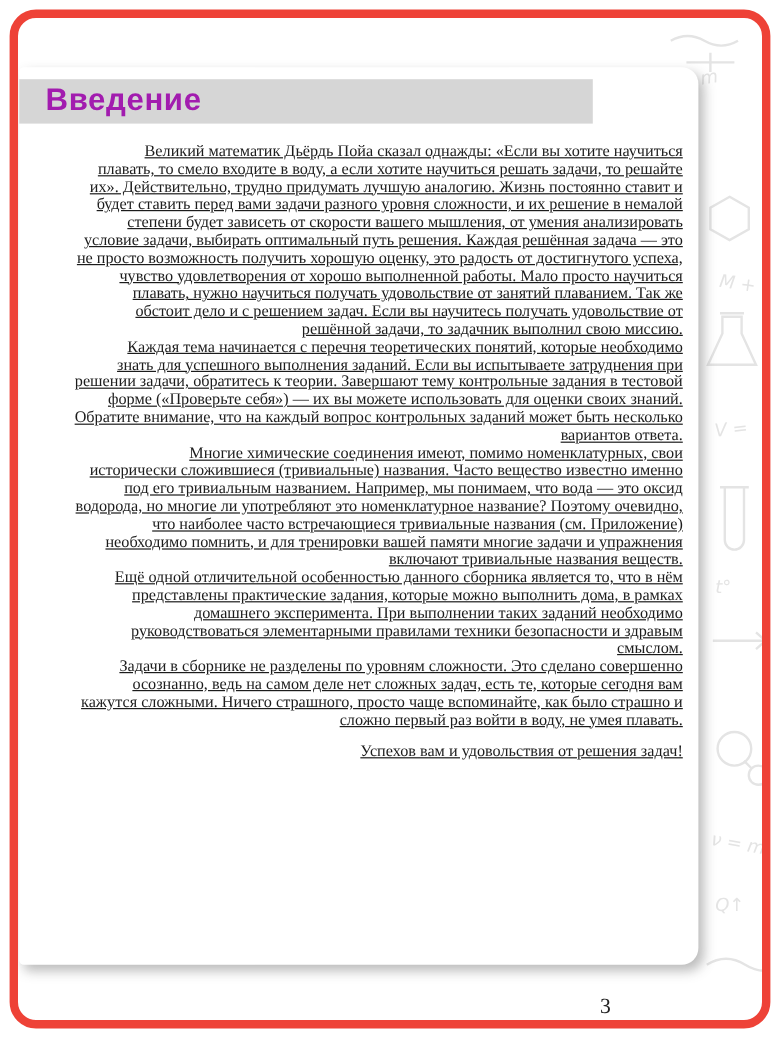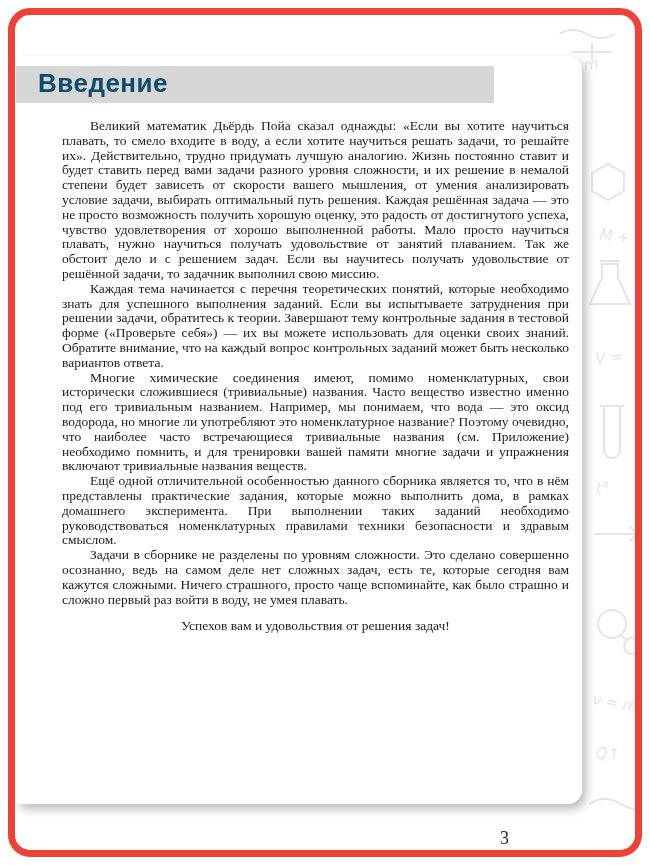--- a/index.html
+++ b/index.html
@@ -47,34 +47,36 @@
     height: 37px;
     background: #d6d6d6;
     display: flex;
     align-items: center;
   }
   .chapter-title {
     font-family: "Liberation Sans", "DejaVu Sans", sans-serif;
     font-weight: bold;
     font-size: 26px;
     letter-spacing: 0.5px;
-    color: #0c4a6e;
+    color: #a21caf;
     padding-left: 22px;
     padding-bottom: 3px;
   }
   .text-block {
     padding: 16px 13px 0 46px;
     font-size: 13.5px;
     line-height: 14.8px;
     color: #1c1c1c;
     text-align: justify;
+    text-decoration: underline;
   }
   .text-block p {
     margin: 0;
     text-indent: 28px;
+    text-align: right;
   }
   .closing-line {
     text-align: center;
     text-indent: 0 !important;
     margin-top: 12px !important;
   }
   .page-number {
     position: absolute;
     left: 500px;
     top: 828px;
@@ -123,21 +125,21 @@
 </svg>
 
 <div class="content-card">
   <div class="heading-bar">
     <span class="chapter-title">Введение</span>
   </div>
   <div class="text-block">
     <p>Великий математик Дьёрдь Пойа сказал однажды: «Если вы хотите научиться плавать, то смело входите в воду, а если хотите научиться решать задачи, то решайте их». Действительно, трудно придумать лучшую аналогию. Жизнь постоянно ставит и будет ставить перед вами задачи разного уровня сложности, и их решение в немалой степени будет зависеть от скорости вашего мышления, от умения анализировать условие задачи, выбирать оптимальный путь решения. Каждая решённая задача — это не просто возможность получить хорошую оценку, это радость от достигнутого успеха, чувство удовлетворения от хорошо выполненной работы. Мало просто научиться плавать, нужно научиться получать удовольствие от занятий плаванием. Так же обстоит дело и с решением задач. Если вы научитесь получать удовольствие от решённой задачи, то задачник выполнил свою миссию.</p>
     <p>Каждая тема начинается с перечня теоретических понятий, которые необходимо знать для успешного выполнения заданий. Если вы испытываете затруднения при решении задачи, обратитесь к теории. Завершают тему контрольные задания в тестовой форме («Проверьте себя») — их вы можете использовать для оценки своих знаний. Обратите внимание, что на каждый вопрос контрольных заданий может быть несколько вариантов ответа.</p>
     <p>Многие химические соединения имеют, помимо номенклатурных, свои исторически сложившиеся (тривиальные) названия. Часто вещество известно именно под его тривиальным названием. Например, мы понимаем, что вода — это оксид водорода, но многие ли употребляют это номенклатурное название? Поэтому очевидно, что наиболее часто встречающиеся тривиальные названия (см. Приложение) необходимо помнить, и для тренировки вашей памяти многие задачи и упражнения включают тривиальные названия веществ.</p>
-    <p>Ещё одной отличительной особенностью данного сборника является то, что в нём представлены практические задания, которые можно выполнить дома, в рамках домашнего эксперимента. При выполнении таких заданий необходимо руководствоваться номенклатурных правилами техники безопасности и здравым смыслом.</p>
+    <p>Ещё одной отличительной особенностью данного сборника является то, что в нём представлены практические задания, которые можно выполнить дома, в рамках домашнего эксперимента. При выполнении таких заданий необходимо руководствоваться элементарными правилами техники безопасности и здравым смыслом.</p>
     <p>Задачи в сборнике не разделены по уровням сложности. Это сделано совершенно осознанно, ведь на самом деле нет сложных задач, есть те, которые сегодня вам кажутся сложными. Ничего страшного, просто чаще вспоминайте, как было страшно и сложно первый раз войти в воду, не умея плавать.</p>
     <p class="closing-line">Успехов вам и удовольствия от решения задач!</p>
   </div>
 </div>
 
 <div class="page-border"></div>
 
 <div class="page-number">3</div>
 
 </body></html>

